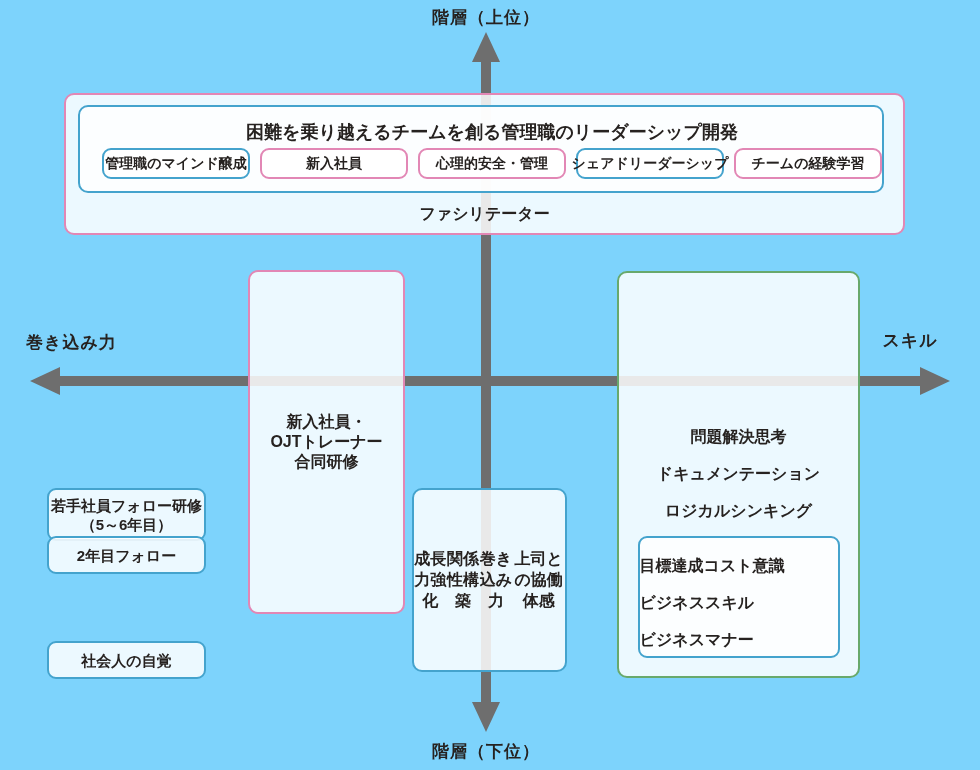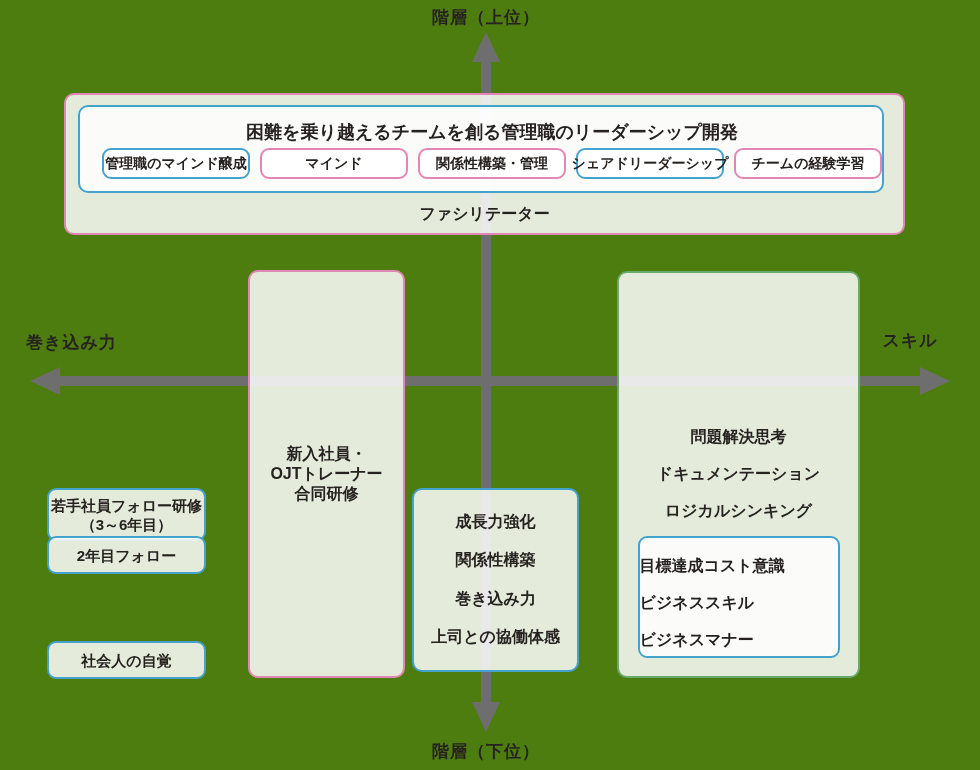--- a/index.html
+++ b/index.html
@@ -1,17 +1,17 @@
 <!DOCTYPE html>
 <html><head>
 <meta charset="utf-8">
 <style>
   html,body{margin:0;padding:0;background:#ffffff;}
   .canvas{
-    position:relative;width:980px;height:770px;background:#4d7c0f;overflow:hidden;
+    position:relative;width:980px;height:770px;background:#7dd3fc;overflow:hidden;
     font-family:"Liberation Sans","DejaVu Sans",sans-serif;color:#262220;
   }
   
   .axis{position:absolute;background:#6e6e6e;z-index:1;}
   .v-shaft{left:481px;top:58px;width:10px;height:654px;}
   .h-shaft{left:58px;top:376px;width:864px;height:10px;}
   .arrow{position:absolute;width:0;height:0;z-index:1;}
   .arrow-up{left:472px;top:32px;border-left:14px solid transparent;border-right:14px solid transparent;border-bottom:30px solid #6e6e6e;}
   .arrow-down{left:472px;top:702px;border-left:14px solid transparent;border-right:14px solid transparent;border-top:30px solid #6e6e6e;}
   .arrow-left{left:30px;top:367px;border-top:14px solid transparent;border-bottom:14px solid transparent;border-right:30px solid #6e6e6e;}
@@ -34,23 +34,23 @@
   .pill-row{display:flex;justify-content:center;gap:10px;margin-top:4px;}
   .pill{width:148px;height:31px;border-radius:9px;background:rgba(255,255,255,0.85);display:flex;align-items:center;justify-content:center;font-size:14px;font-weight:700;box-sizing:border-box;white-space:nowrap;}
   .facilitator{position:absolute;left:0;bottom:8px;width:100%;text-align:center;font-size:16px;font-weight:700;}
   
   .lbox{left:47px;width:159px;border-radius:9px;display:flex;flex-direction:column;align-items:center;justify-content:center;font-size:15px;font-weight:700;text-align:center;line-height:19px;}
   .lbox1{top:488px;height:53px;}
   .lbox2{top:536px;height:38px;}
   .lbox3{top:594px;height:38px;}
   .lbox4{top:641px;height:38px;}
   
-  .joint{left:248px;top:270px;width:157px;height:408px;display:flex;flex-direction:column;align-items:center;justify-content:center;font-size:16px;font-weight:700;text-align:center;line-height:20px;}
+  .joint{left:248px;top:270px;width:157px;height:344px;display:flex;flex-direction:column;align-items:center;justify-content:center;font-size:16px;font-weight:700;text-align:center;line-height:20px;}
   
-  .growth{left:412px;top:488px;width:167px;height:184px;display:flex;flex-direction:column;justify-content:space-evenly;align-items:center;font-size:16px;font-weight:700;text-align:center;padding:4px 0;}
+  .growth{left:412px;top:488px;width:155px;height:184px;display:flex;flex-direction:row;justify-content:space-evenly;align-items:center;font-size:16px;font-weight:700;text-align:center;padding:4px 0;}
   
   .skills{left:617px;top:271px;width:243px;height:407px;}
   .skills-items{position:absolute;left:0;top:145px;width:100%;text-align:center;font-size:16px;font-weight:700;line-height:37px;}
   .skills-inner{position:absolute;left:50%;transform:translateX(-50%);top:263px;width:202px;height:122px;border-radius:9px;background:rgba(255,255,255,0.85);box-sizing:border-box;text-align:left;font-size:16px;font-weight:700;}
   .skills-inner .inner-items{margin-top:9px;line-height:37px;}
 </style>
 </head>
 <body>
 
 <div class="canvas">
@@ -65,32 +65,32 @@
   <div class="axis-label label-top">階層（上位）</div>
   <div class="axis-label label-bottom">階層（下位）</div>
   <div class="axis-label label-left">巻き込み力</div>
   <div class="axis-label label-right">スキル</div>
 
   <div class="box b-pink outer-top">
     <div class="inner-top b-blue">
       <div class="top-title">困難を乗り越えるチームを創る管理職のリーダーシップ開発</div>
       <div class="pill-row">
         <div class="pill b-blue">管理職のマインド醸成</div>
-        <div class="pill b-pink">マインド</div>
-        <div class="pill b-pink">関係性構築・管理</div>
+        <div class="pill b-pink">新入社員</div>
+        <div class="pill b-pink">心理的安全・管理</div>
         <div class="pill b-blue">シェアドリーダーシップ</div>
         <div class="pill b-pink">チームの経験学習</div>
       </div>
     </div>
     <div class="facilitator">ファシリテーター</div>
   </div>
 
   <div class="box b-blue lbox lbox1">
     <span>若手社員フォロー研修</span>
-    <span>（3～6年目）</span>
+    <span>（5～6年目）</span>
   </div>
   <div class="box b-blue lbox lbox2">2年目フォロー</div>
   <div class="box b-blue lbox lbox4">社会人の自覚</div>
 
   <div class="box b-pink joint">
     <span>新入社員・</span>
     <span>OJTトレーナー</span>
     <span>合同研修</span>
   </div>
 

